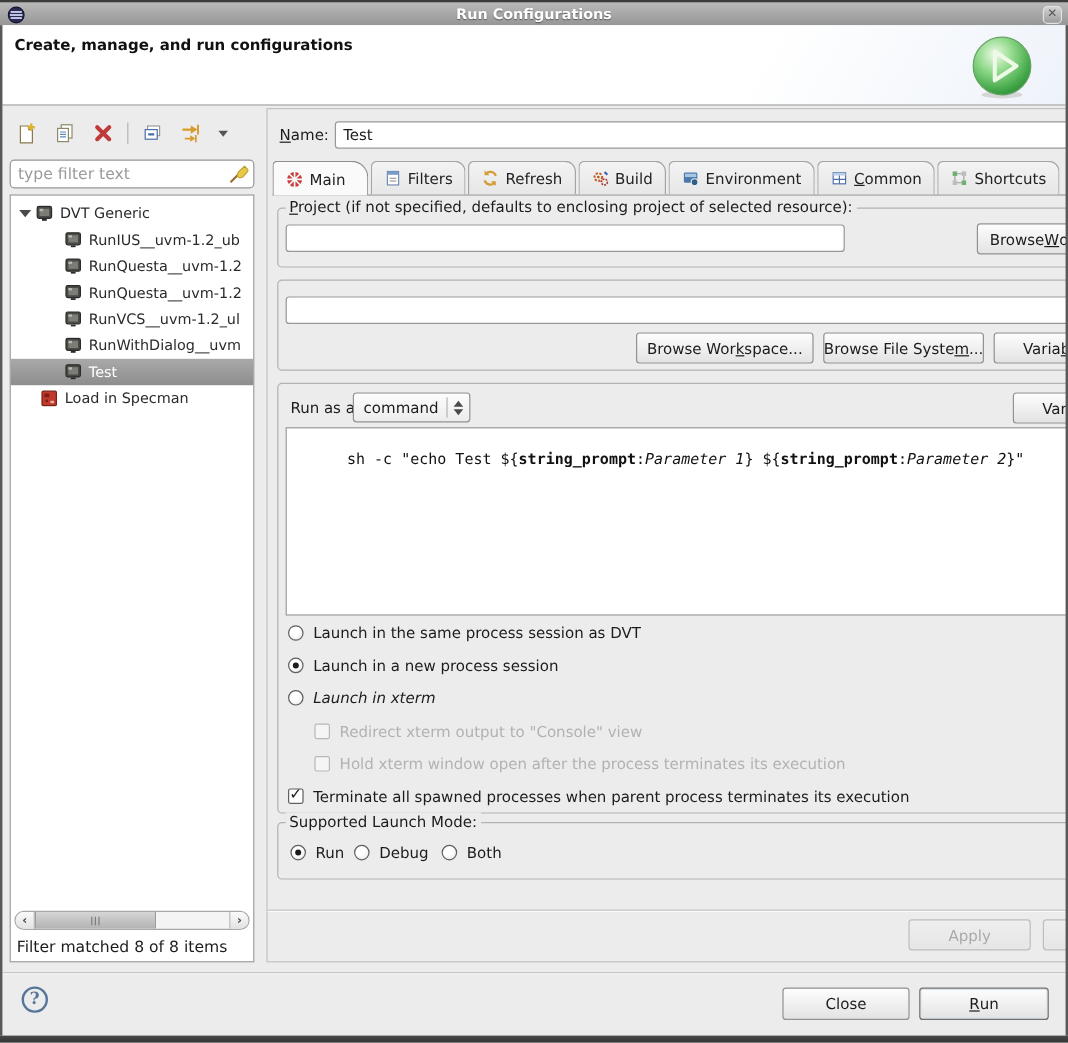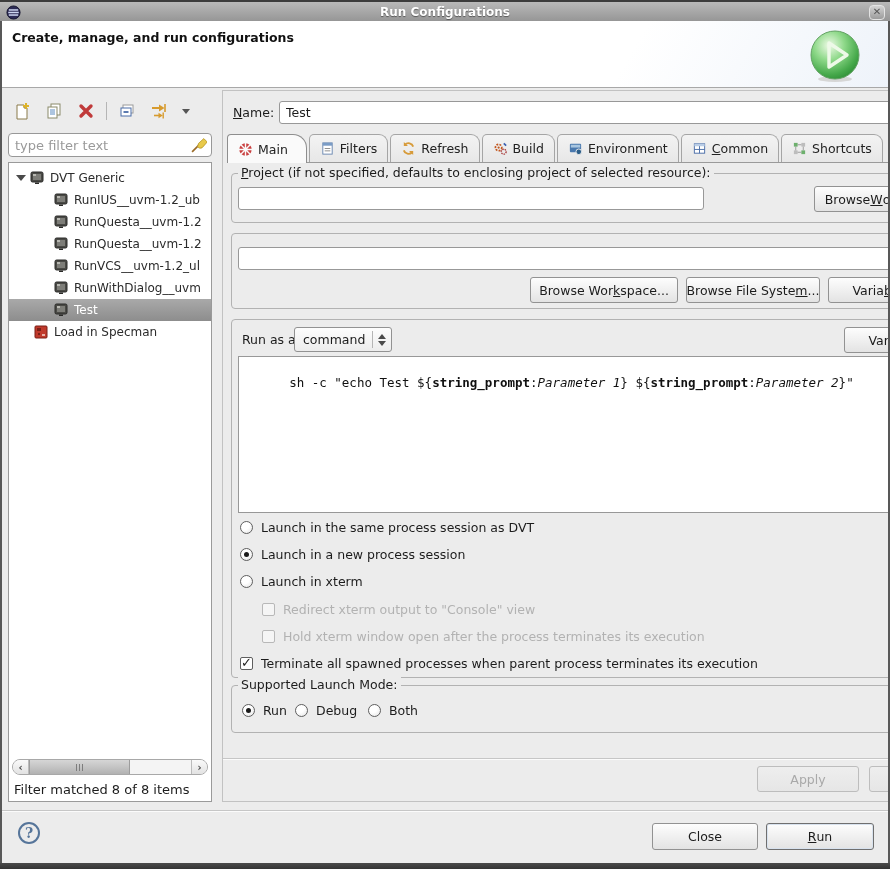--- a/index.html
+++ b/index.html
@@ -455,21 +455,21 @@
     </div>
 
     <div class="opt" style="left:8px; top:200px;">
       <span class="radio"></span>
       <span class="opt-label">Launch in the same process session as DVT</span>
     </div>
     <div class="opt" style="left:8px; top:227px;">
       <span class="radio checked"></span>
       <span class="opt-label">Launch in a new process session</span>
     </div>
-    <div class="opt" style="left:8px; top:254px;">
+    <div class="opt" style="left:8px; top:254px;font-style:italic;">
       <span class="radio"></span>
       <span class="opt-label">Launch in xterm</span>
     </div>
     <div class="opt disabled" style="left:30px; top:282px;">
       <span class="check"></span>
       <span class="opt-label">Redirect xterm output to "Console" view</span>
     </div>
     <div class="opt disabled" style="left:30px; top:309px;">
       <span class="check"></span>
       <span class="opt-label">Hold xterm window open after the process terminates its execution</span>

